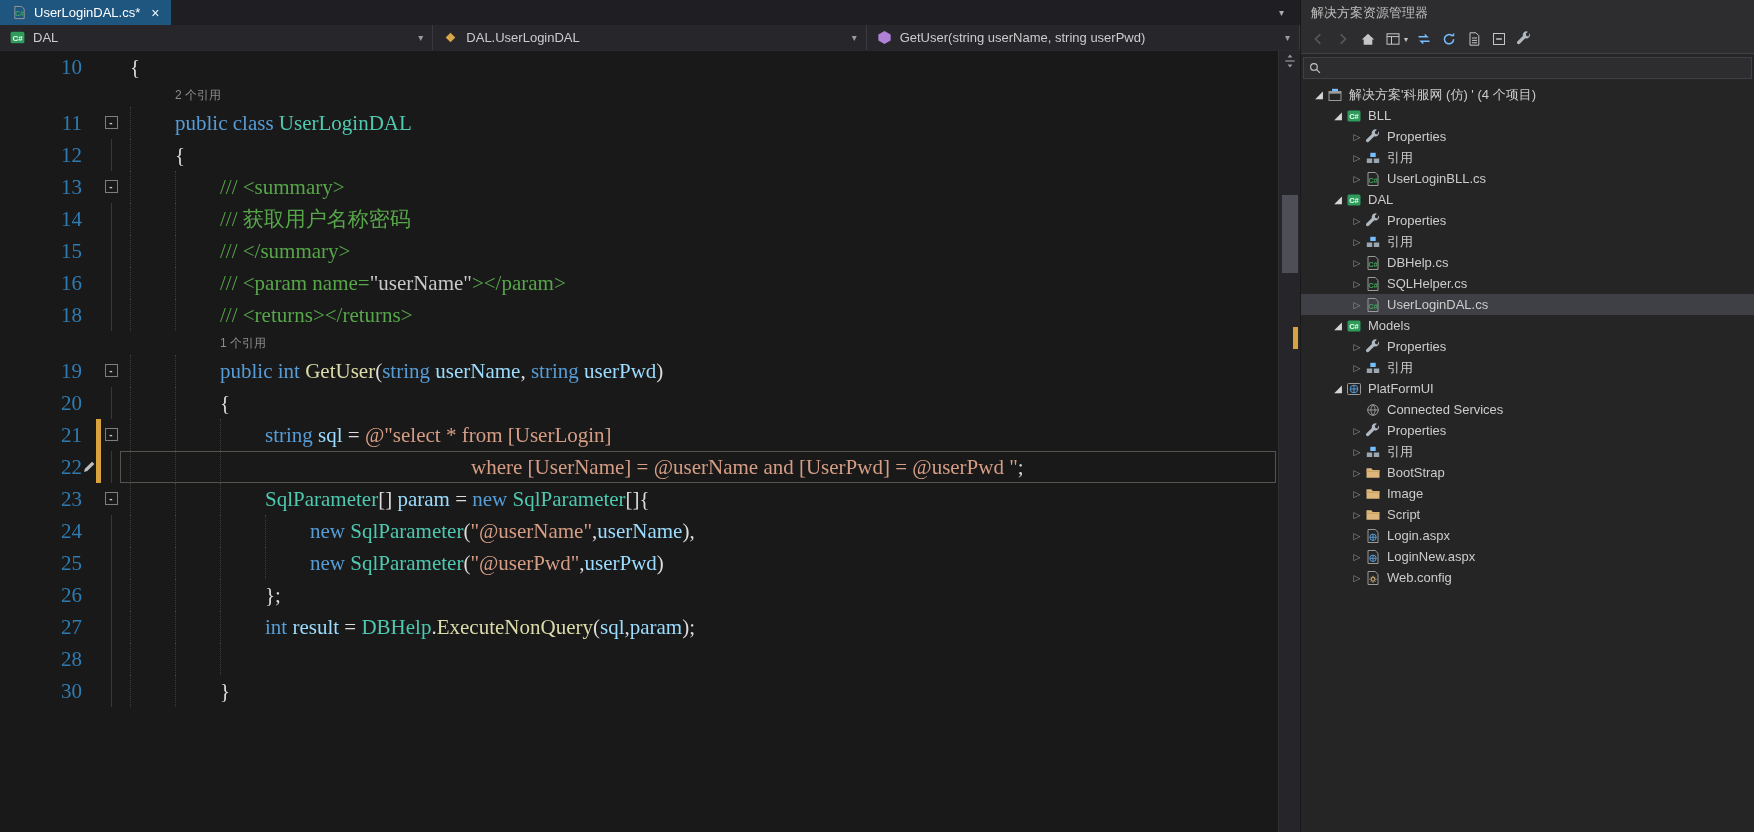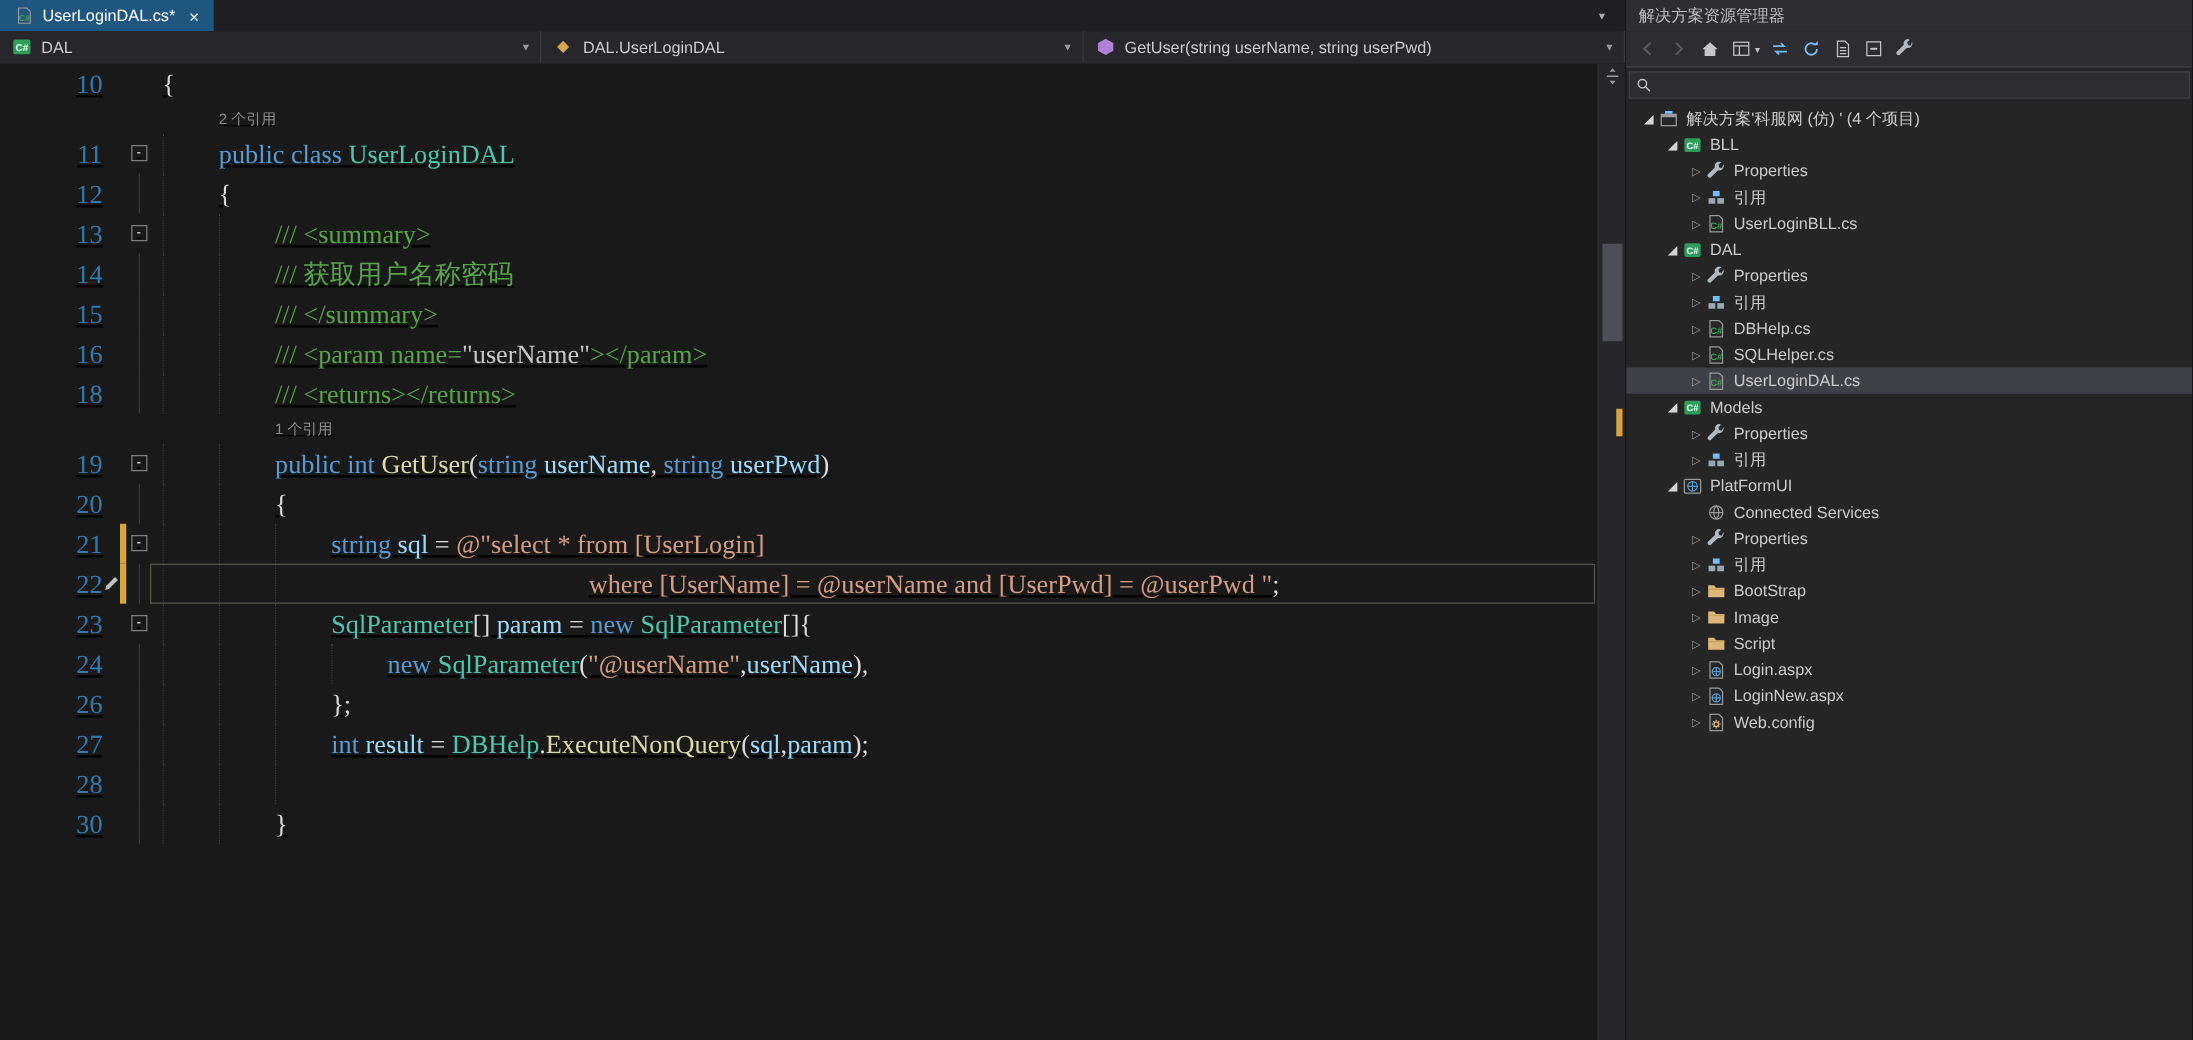--- a/index.html
+++ b/index.html
@@ -16,21 +16,21 @@
   .tab-close { font-size:14px; line-height:1; color:#fff; opacity:.95; margin-left:4px; cursor:default; }
   .doc-caret { margin-left:auto; color:#ababab; font-size:10px; display:flex; align-items:center; padding-right:16px; }
 
   .navbar { height:26px; background:#26262B; display:flex; align-items:stretch; border-bottom:1px solid #2A2A2E; }
   .nav-sec { flex:1; display:flex; align-items:center; padding:0 9px; border-right:1px solid #3A3A3E; min-width:0; }
   .nav-sec .icon { width:17px; height:17px; margin-right:7px; flex:none; }
   .nav-sec .icon svg { width:17px; height:17px; display:block; }
   .nav-label { color:#CCCCCC; font-size:13px; white-space:nowrap; overflow:hidden; }
   .nav-caret { margin-left:auto; color:#9B9B9B; font-size:10px; padding-left:8px; }
 
-  .editor { flex:1; display:flex; min-height:0; background:var(--editor-background,#191919); position:relative;text-decoration:underline; }
+  .editor { flex:1; display:flex; min-height:0; background:var(--editor-background,#191919); position:relative; }
   .code-col { flex:1; overflow:hidden; font-family:"Liberation Serif","DejaVu Serif",serif; font-size:21px; }
 
   .codelens { height:24px; display:flex; align-items:center; font-family:"Liberation Sans",sans-serif; font-size:12px; color:#8C8C8C; }
   .code-row { height:32px; display:flex; position:relative; }
   .g-num { width:96px; padding-right:14px; text-align:right; color:var(--line-number,#2F7CB3); line-height:32px; flex:none; }
   .g-chg { width:6px; flex:none; }
   .chg-bar { width:5px; height:100%; background:var(--modified-unsaved-color,#D8A33C); }
   .g-fold { width:18px; flex:none; position:relative; }
   .fold-box { width:13px; height:13px; margin:9px auto 0; border:1px solid #7E7E7E; color:#C8C8C8; font:700 10px/11px "Liberation Sans",sans-serif; text-align:center; background:var(--editor-background,#191919); }
   .fold-line { width:1px; height:100%; margin:0 auto; background:#383838; }
@@ -246,20 +246,28 @@
           </div>
           <div class="code-row">
             <div class="g-num">24</div>
             <div class="g-chg"></div>
             <div class="g-fold">
               <div class="fold-line"></div>
             </div>
             <div class="code-content"><span class="ind"></span><span class="ind"></span><span class="ind"></span><span class="ind"></span><span class="tok-kw">new </span><span class="tok-type">SqlParameter</span><span class="tok-plain">(</span><span class="tok-str">"@userName"</span><span class="tok-plain">,</span><span class="tok-id">userName</span><span class="tok-plain">),</span></div>
           </div>
           <div class="code-row">
+            <div class="g-num">25</div>
+            <div class="g-chg"></div>
+            <div class="g-fold">
+              <div class="fold-line"></div>
+            </div>
+            <div class="code-content"><span class="ind"></span><span class="ind"></span><span class="ind"></span><span class="ind"></span><span class="tok-kw">new </span><span class="tok-type">SqlParameter</span><span class="tok-plain">(</span><span class="tok-str">"@userPwd"</span><span class="tok-plain">,</span><span class="tok-id">userPwd</span><span class="tok-plain">)</span></div>
+          </div>
+          <div class="code-row">
             <div class="g-num">26</div>
             <div class="g-chg"></div>
             <div class="g-fold">
               <div class="fold-line"></div>
             </div>
             <div class="code-content"><span class="ind"></span><span class="ind"></span><span class="ind"></span><span class="tok-plain">};</span></div>
           </div>
           <div class="code-row">
             <div class="g-num">27</div>
             <div class="g-chg"></div>

